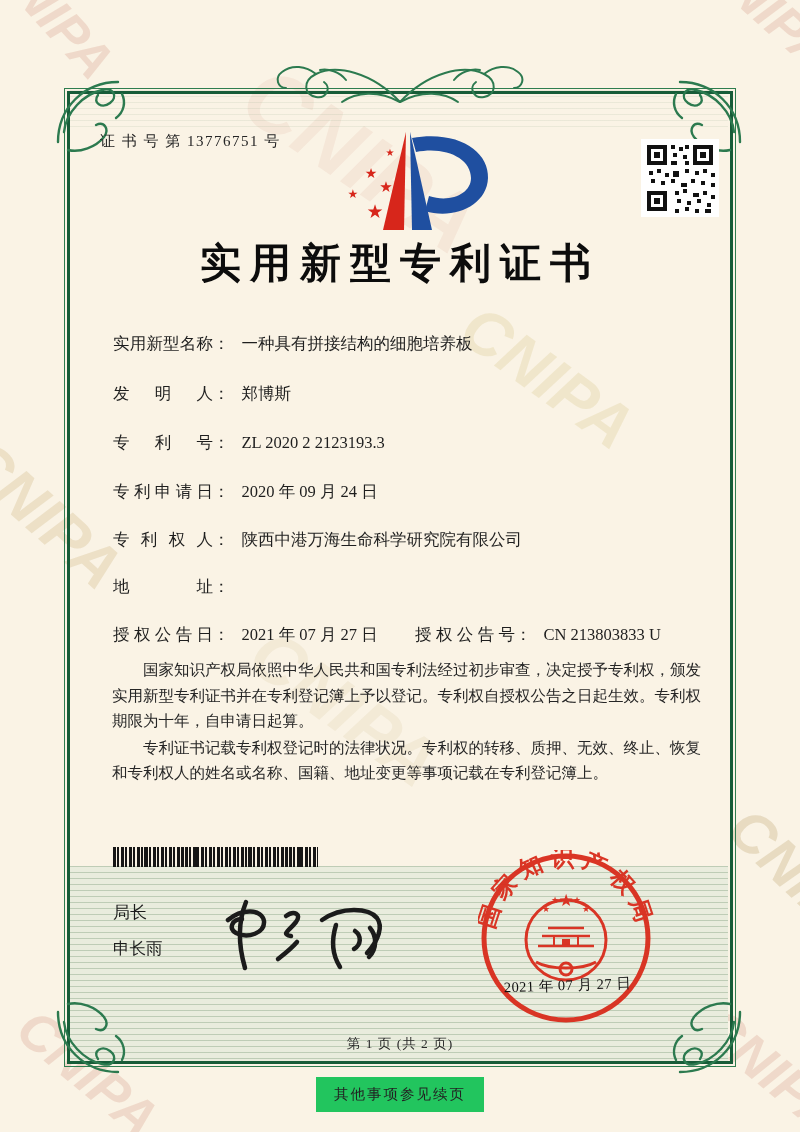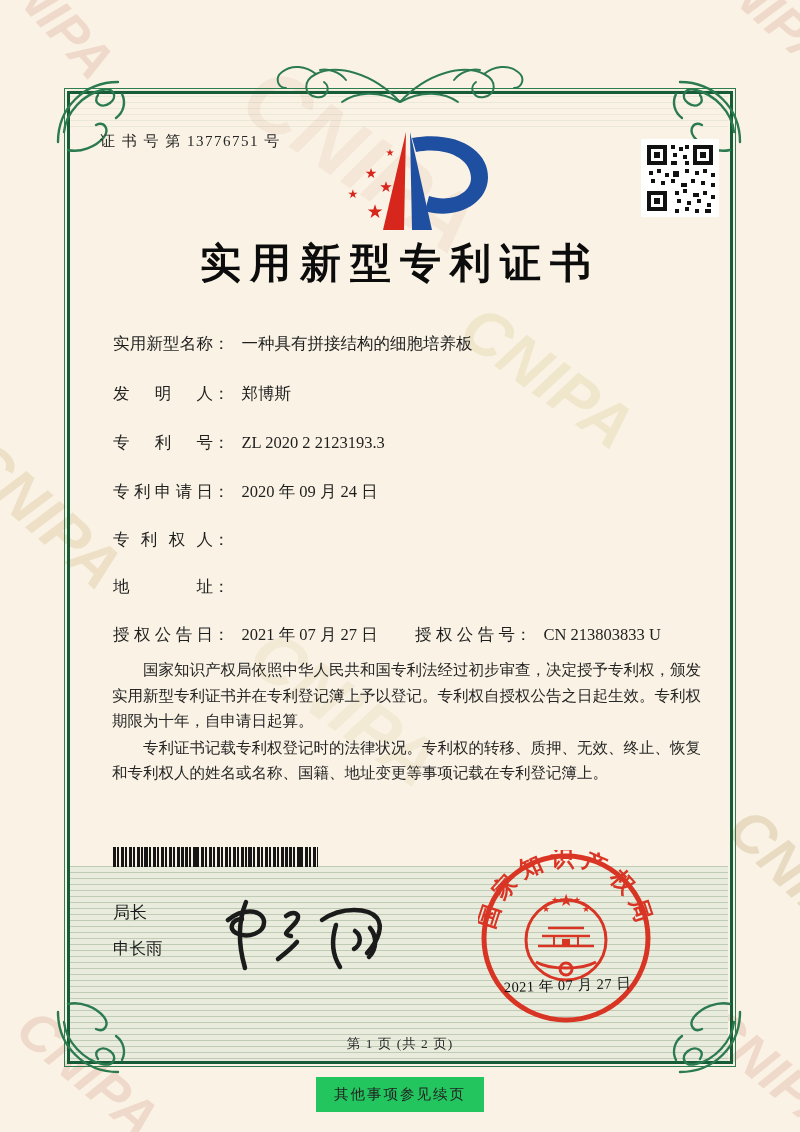--- a/index.html
+++ b/index.html
@@ -218,20 +218,21 @@
     <span class="fvalue">ZL 2020 2 2123193.3</span>
   </div>
   <div class="frow r4">
     <span class="flabel">专利申请日</span>
       <span class="fcolon">：</span>
     <span class="fvalue">2020 年 09 月 24 日</span>
   </div>
   <div class="frow r5">
     <span class="flabel">专利权人</span>
       <span class="fcolon">：</span>
+    <span class="fvalue">陕西中港万海生命科学研究院有限公司</span>
   </div>
   <div class="frow r6">
     <span class="flabel">地址</span>
       <span class="fcolon">：</span>
   </div>
   <div class="frow r7">
     <span class="flabel">授权公告日</span>
       <span class="fcolon">：</span>
     <span class="fvalue">2021 年 07 月 27 日</span>
   </div>

